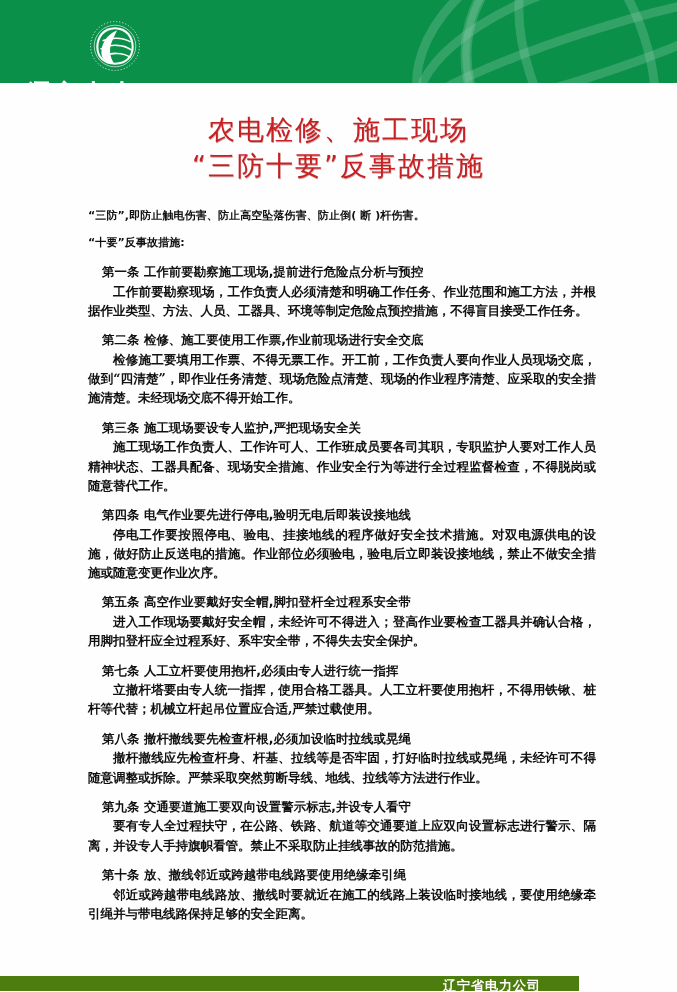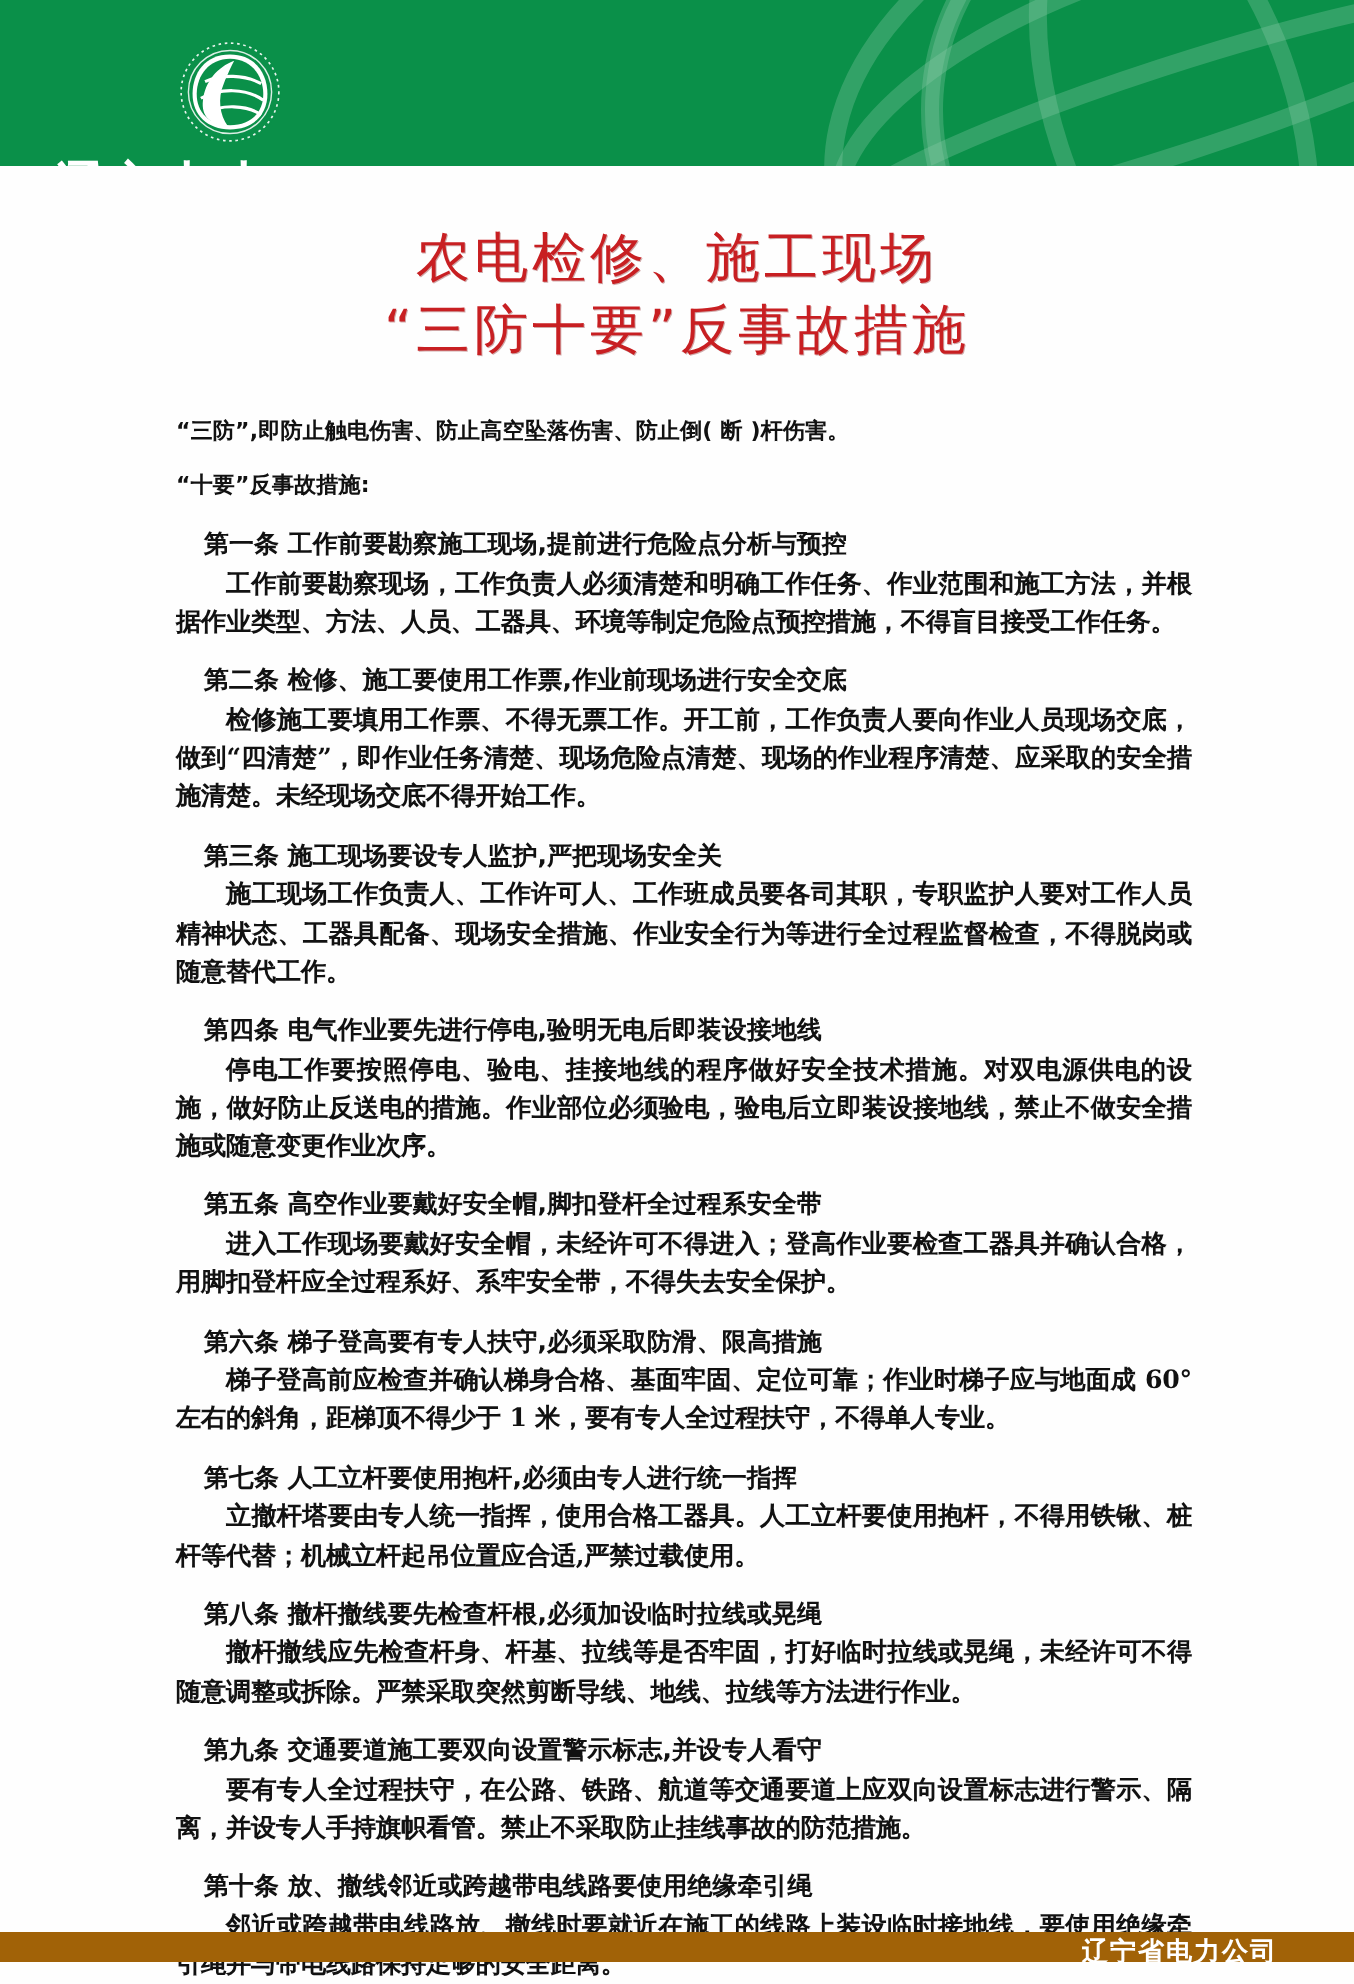--- a/index.html
+++ b/index.html
@@ -99,22 +99,22 @@
     text-indent:25px;
     text-align:justify;
     text-justify:inter-ideograph;
     font-family:"DejaVu Serif","Liberation Serif",serif;
     font-weight:bold;
     letter-spacing:-.1px;
   }
 
   
   .footer{
-    position:absolute;left:0;bottom:11px;width:677px;height:15px;
-    background:#a16207;
+    position:absolute;left:0;bottom:1px;width:579px;height:15px;
+    background:#4d7c0f;
   }
   .footer-text{
     position:absolute;right:38px;top:1px;
     color:#ffffff;
     font-size:13px;
     font-weight:bold;
     letter-spacing:1px;
     white-space:nowrap;
     font-family:"DejaVu Sans","Liberation Sans",sans-serif;
   }
@@ -178,24 +178,20 @@
         </div>
         <div class="clause">
           <div class="clause-head">第四条 电气作业要先进行停电,验明无电后即装设接地线</div>
           <div class="clause-body">停电工作要按照停电、验电、挂接地线的程序做好安全技术措施。对双电源供电的设施，做好防止反送电的措施。作业部位必须验电，验电后立即装设接地线，禁止不做安全措施或随意变更作业次序。</div>
         </div>
         <div class="clause">
           <div class="clause-head">第五条 高空作业要戴好安全帽,脚扣登杆全过程系安全带</div>
           <div class="clause-body">进入工作现场要戴好安全帽，未经许可不得进入；登高作业要检查工器具并确认合格，用脚扣登杆应全过程系好、系牢安全带，不得失去安全保护。</div>
         </div>
         <div class="clause">
-          <div class="clause-head">第六条 梯子登高要有专人扶守,必须采取防滑、限高措施</div>
-          <div class="clause-body">梯子登高前应检查并确认梯身合格、基面牢固、定位可靠；作业时梯子应与地面成 60°左右的斜角，距梯顶不得少于 1 米，要有专人全过程扶守，不得单人专业。</div>
-        </div>
-        <div class="clause">
           <div class="clause-head">第七条 人工立杆要使用抱杆,必须由专人进行统一指挥</div>
           <div class="clause-body">立撤杆塔要由专人统一指挥，使用合格工器具。人工立杆要使用抱杆，不得用铁锹、桩杆等代替；机械立杆起吊位置应合适,严禁过载使用。</div>
         </div>
         <div class="clause">
           <div class="clause-head">第八条 撤杆撤线要先检查杆根,必须加设临时拉线或晃绳</div>
           <div class="clause-body">撤杆撤线应先检查杆身、杆基、拉线等是否牢固，打好临时拉线或晃绳，未经许可不得随意调整或拆除。严禁采取突然剪断导线、地线、拉线等方法进行作业。</div>
         </div>
         <div class="clause">
           <div class="clause-head">第九条 交通要道施工要双向设置警示标志,并设专人看守</div>
           <div class="clause-body">要有专人全过程扶守，在公路、铁路、航道等交通要道上应双向设置标志进行警示、隔离，并设专人手持旗帜看管。禁止不采取防止挂线事故的防范措施。</div>

